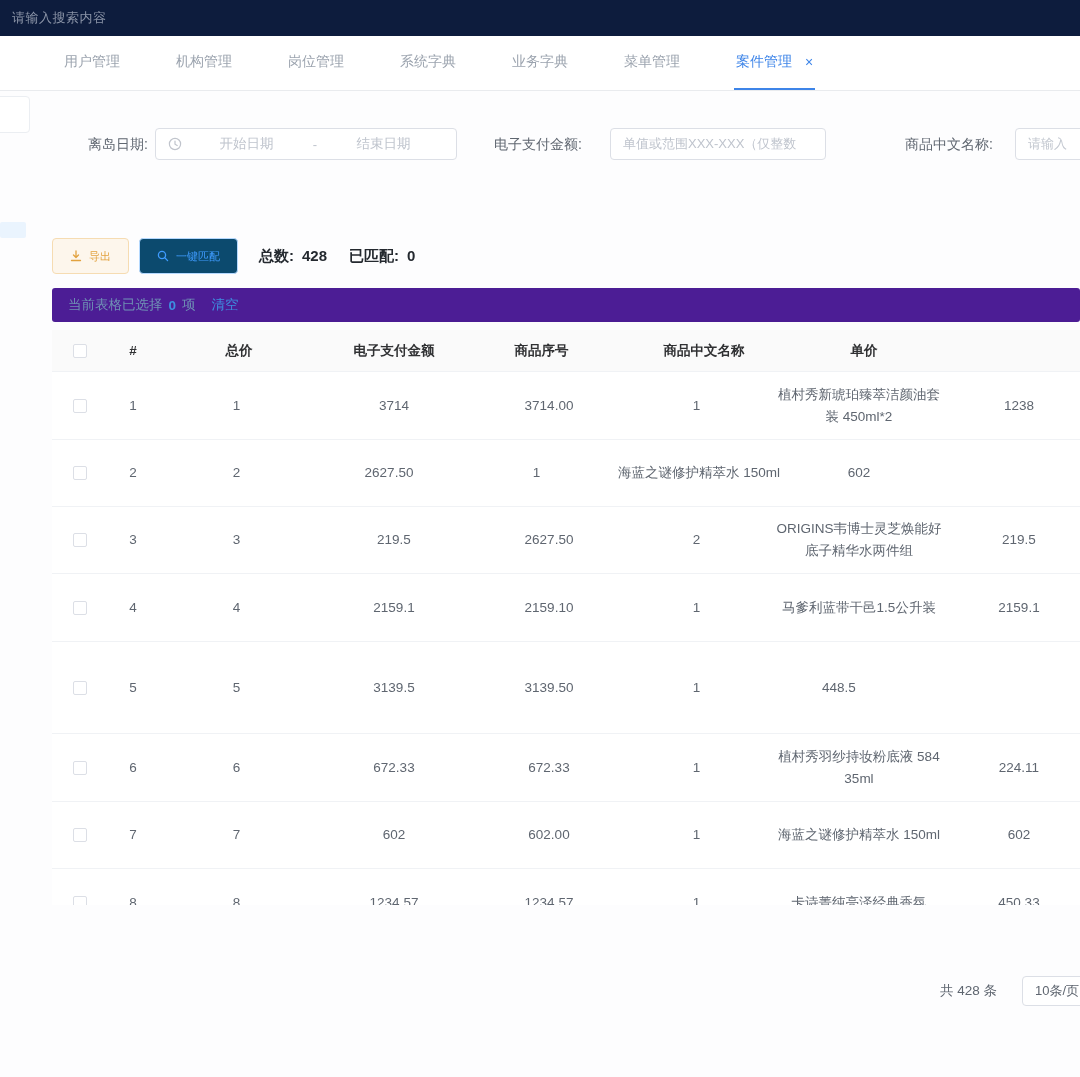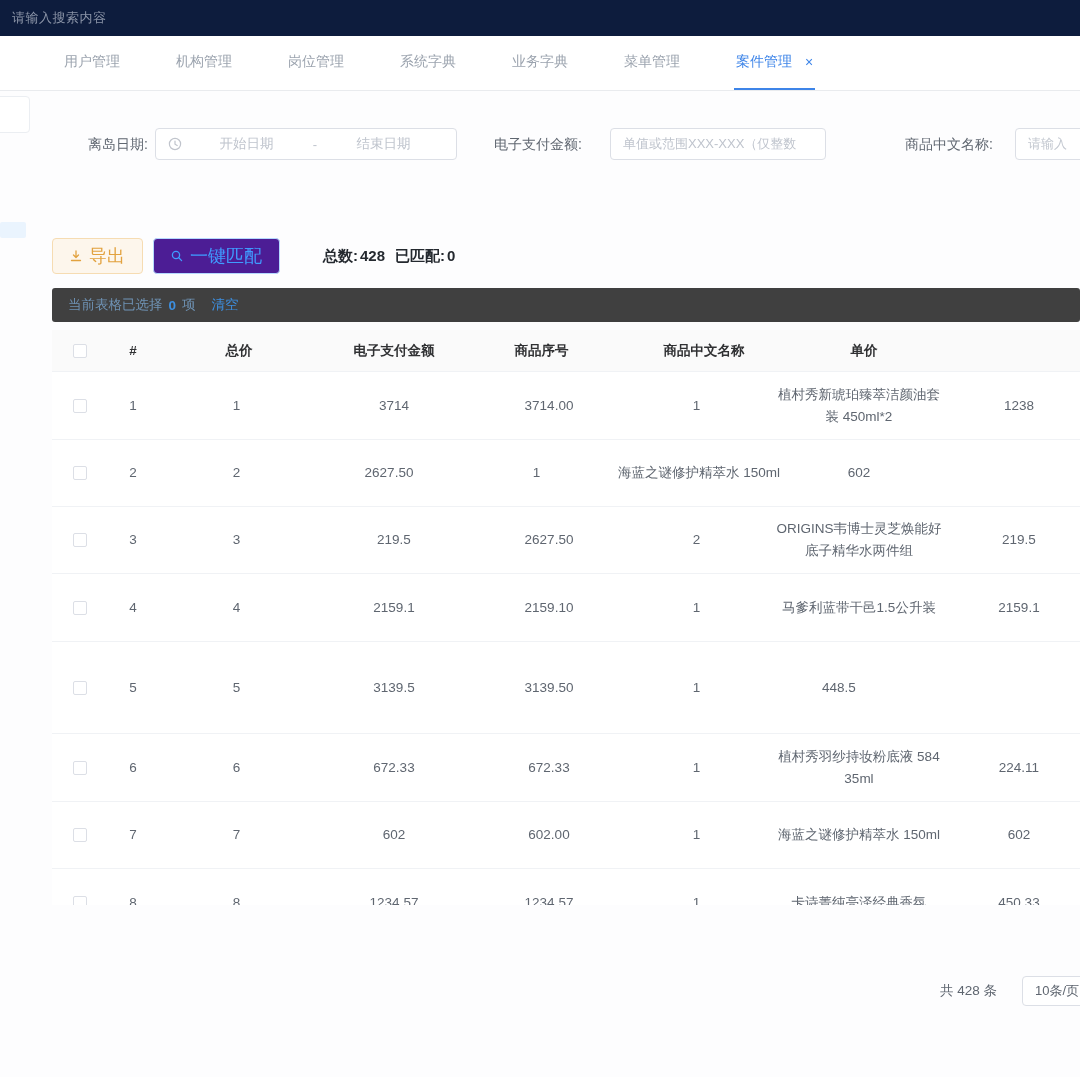--- a/index.html
+++ b/index.html
@@ -51,31 +51,31 @@
   .date-range { left:155px; width:302px; padding:0 12px; }
   .date-range .ph { flex:1; text-align:center; font-size:13.5px; }
   .date-range .sep { padding:0 6px; color:#bfc4cd; }
   .amount-input { left:610px; width:216px; padding:0 12px;text-align:right; }
   .product-input { left:1015px; width:150px; padding:0 12px; color:#c3c8d0; }
   .clock-icon { display:inline-flex; margin-right:4px; }
   
   .toolbar { position:absolute; top:238px; left:52px; height:36px; display:flex; align-items:center; }
   .btn {
     height:36px; display:inline-flex; align-items:center; gap:7px;
-    padding:0 17px; border-radius:4px; font-size:18px; cursor:pointer;
+    padding:0 17px; border-radius:4px; font-size:11px; cursor:pointer;
     border:1px solid transparent; background:#fff;
   }
   .btn-export { background:#fdf6ec; border-color:#f6dcb2; color:#e2a23f; }
-  .btn-match  { background:#4c1d95; border-color:#b5d9ff; color:#3f9cff; margin-left:10px; }
-  .stats { margin-left:43px; font-size:15px; color:#24292f; font-weight:600; display:flex; gap:2px; white-space:nowrap; }
+  .btn-match  { background:#0c4a6e; border-color:#b5d9ff; color:#3f9cff; margin-left:10px; }
+  .stats { margin-left:21px; font-size:15px; color:#24292f; font-weight:600; display:flex; gap:8px; white-space:nowrap; }
   .stats .gap { width:6px; }
   
   .selection-bar {
     position:absolute; top:288px; left:52px; width:1028px; height:34px;
-    background:#404040; border-radius:3px; display:flex; align-items:center;
+    background:#4c1d95; border-radius:3px; display:flex; align-items:center;
     padding-left:16px; font-size:13.5px; color:#6f93b5; gap:6px;
   }
   .selection-bar .count { color:#3d8fe0; font-weight:700; }
   .selection-bar .clear { color:#3d8fe0; margin-left:10px; cursor:pointer; }
   
   .table-wrap { position:absolute; top:330px; left:52px; width:1028px; height:575px; overflow:hidden; }
   .t-row { display:flex; width:1037px; align-items:center; border-bottom:1px solid #f0f2f5; background:#fff; }
   .t-head { background:#fafafa; height:42px; font-weight:700; color:#303133; font-size:13.5px; border-bottom:1px solid #f0f2f5; }
   .t-body-row { min-height:68px; font-size:13.5px; color:#5f6670; }
   .cell { display:flex; align-items:center; justify-content:center; text-align:center; padding:10px 6px; line-height:22px; }

